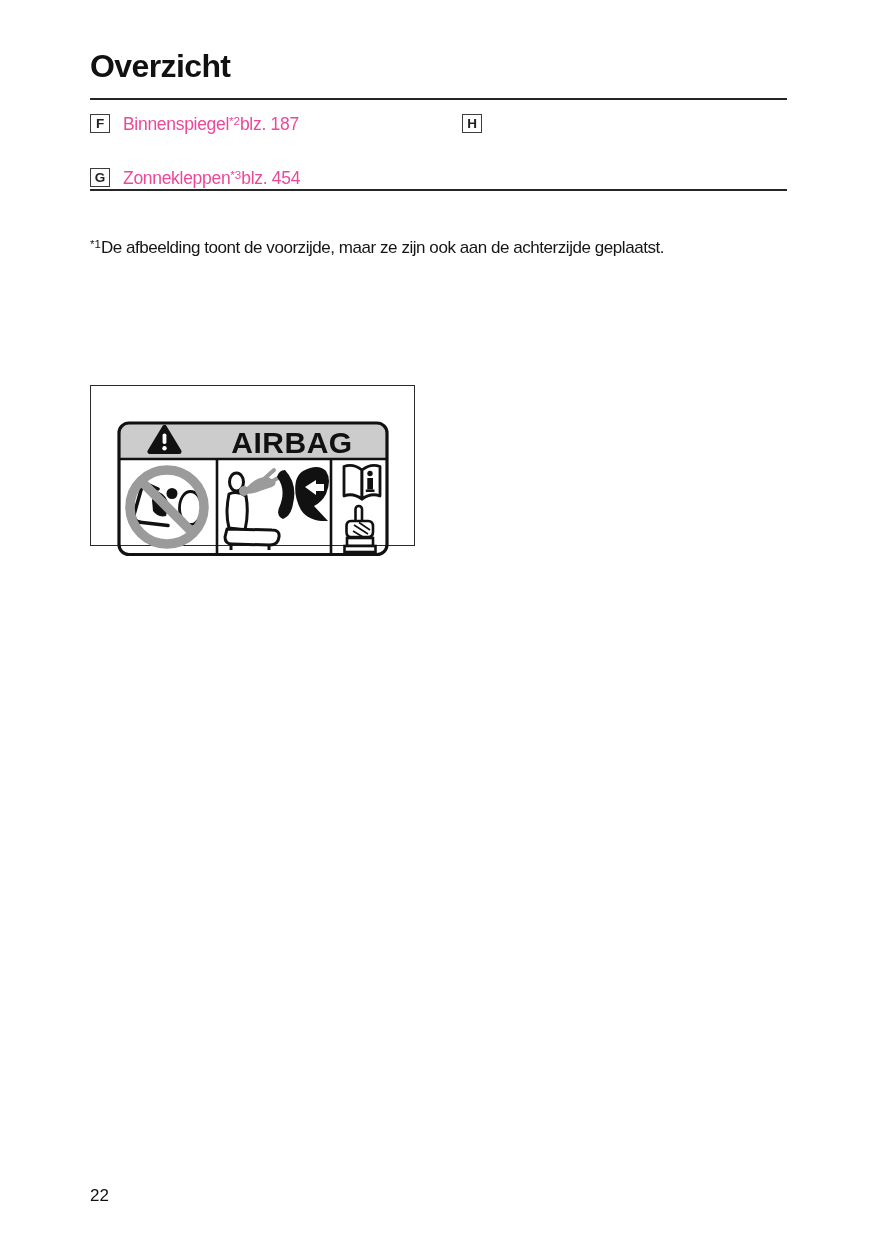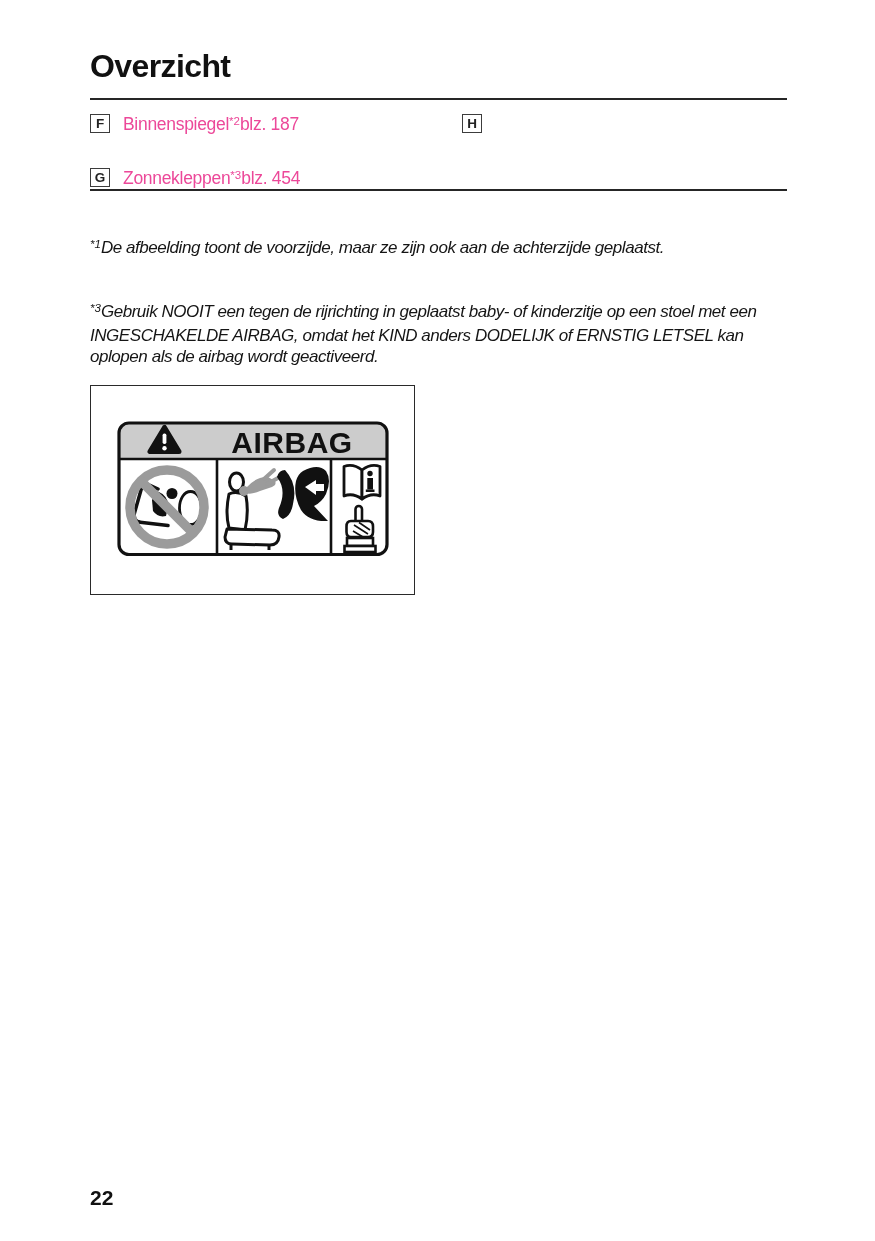--- a/index.html
+++ b/index.html
@@ -34,38 +34,37 @@
     margin-right:13px;margin-top:2px;
     background:#fff;
   }
   .legend-text{font-size:17.5px;line-height:24px;letter-spacing:-0.3px;color:#ec4899;}
   .sup{font-size:11.5px;position:relative;top:-5.5px;letter-spacing:0;}
 
   .footnote{
     position:absolute;left:90px;width:700px;
     font-size:17px;line-height:21.5px;letter-spacing:-0.45px;
     color:#151515;
-    font-style:italic;
   }
   .fn-1{top:220px;}
   .fn-2{top:252px;}
   .fn-3{top:284px;}
 
   .figure-box{
     position:absolute;left:90px;top:385px;
-    width:325px;height:210px;
+    width:325px;height:161px;
     border:1.4px solid #2a2a2a;
     box-sizing:border-box;
     background:#fff;
   }
   .airbag-label{position:absolute;left:26px;top:35px;}
 
   .pagenum{
     position:absolute;left:90px;top:1186px;
-    font-size:21px;font-weight:700;color:#111;
+    font-size:17px;font-weight:400;color:#111;
   }
 </style>
 </head>
 <body>
 
 <div class="page">
 
   <h1 class="title">Overzicht</h1>
 
   <div class="rule rule-top"></div>
@@ -84,21 +83,20 @@
   <div class="legend-row row-g">
     <div class="marker">G</div>
     <div class="legend-text">
       <div><span>Zonnekleppen</span><span class="sup">*3</span><span>blz. 454</span></div>
     </div>
   </div>
 
   <div class="rule rule-bottom"></div>
 
   <p class="footnote fn-1"><span class="sup">*1</span><span>De afbeelding toont de voorzijde, maar ze zijn ook aan de achterzijde geplaatst.</span></p>
-  <p class="footnote fn-3"><span class="sup">*3</span><span>Gebruik NOOIT een tegen de rijrichting in geplaatst baby- of kinderzitje op een stoel met een INGESCHAKELDE AIRBAG, omdat het KIND anders DODELIJK of ERNSTIG LETSEL kan oplopen als de airbag wordt geactiveerd.</span></p>
 
   <div class="figure-box">
     <svg class="airbag-label" width="272" height="137" viewBox="0 0 272 137">
 
       <path d="M12,2 H260 Q270,2 270,12 V38 H2 V12 Q2,2 12,2 Z" fill="#cccccc"></path>
 
       <g>
         <path d="M47.5,6.5 L33,30.5 H62 Z" fill="#111" stroke="#111" stroke-width="5" stroke-linejoin="round"></path>
         <rect x="45.6" y="12.5" width="3.8" height="10.5" rx="1.7" fill="#fff"></rect>
         <circle cx="47.5" cy="27.2" r="2.2" fill="#fff"></circle>

